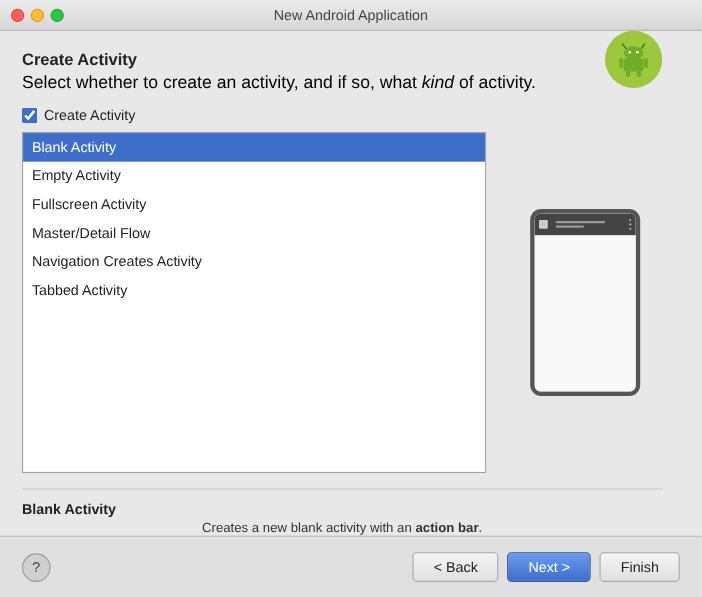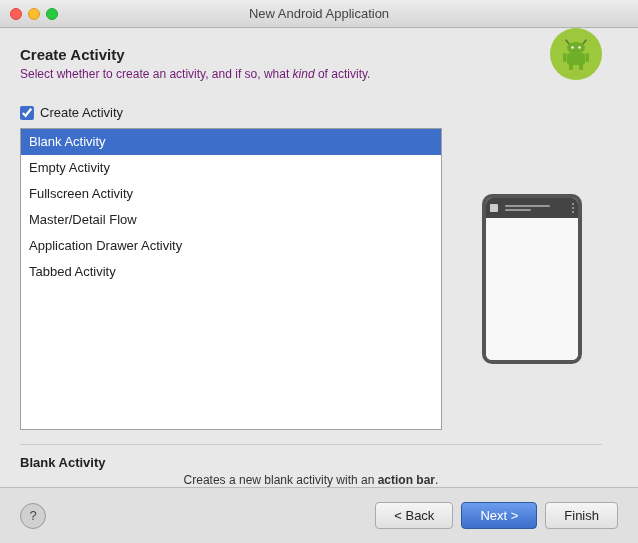--- a/index.html
+++ b/index.html
@@ -53,23 +53,23 @@
 
     .page-title {
       font-size: 15px;
       font-weight: bold;
       margin-bottom: 4px;
       display: flex;
       align-items: center;
       justify-content: space-between;
     }
     .page-subtitle {
-      font-size: 12px;
-      color: #701a75;
-      margin-bottom: 14px;
+      font-size: 16px;
+      color: #000000;
+      margin-bottom: 2px;
     }
     .page-subtitle em {
       font-style: italic;
       font-weight: normal;
     }
 
     
     .android-logo {
       width: 52px;
       height: 52px;
@@ -313,21 +313,21 @@
     <label>Create Activity</label>
   </div>
 
   <div class="two-col">
 
     <div class="activity-list">
       <div class="activity-item selected">Blank Activity</div>
       <div class="activity-item">Empty Activity</div>
       <div class="activity-item">Fullscreen Activity</div>
       <div class="activity-item">Master/Detail Flow</div>
-      <div class="activity-item">Application Drawer Activity</div>
+      <div class="activity-item">Navigation Creates Activity</div>
       <div class="activity-item">Tabbed Activity</div>
     </div>
 
     <div class="phone-preview">
       <div class="phone-frame">
         <div class="phone-screen">
           <div class="phone-actionbar">
             <div class="phone-ab-square"></div>
             <div class="phone-ab-lines">
               <div class="phone-ab-line"></div>

